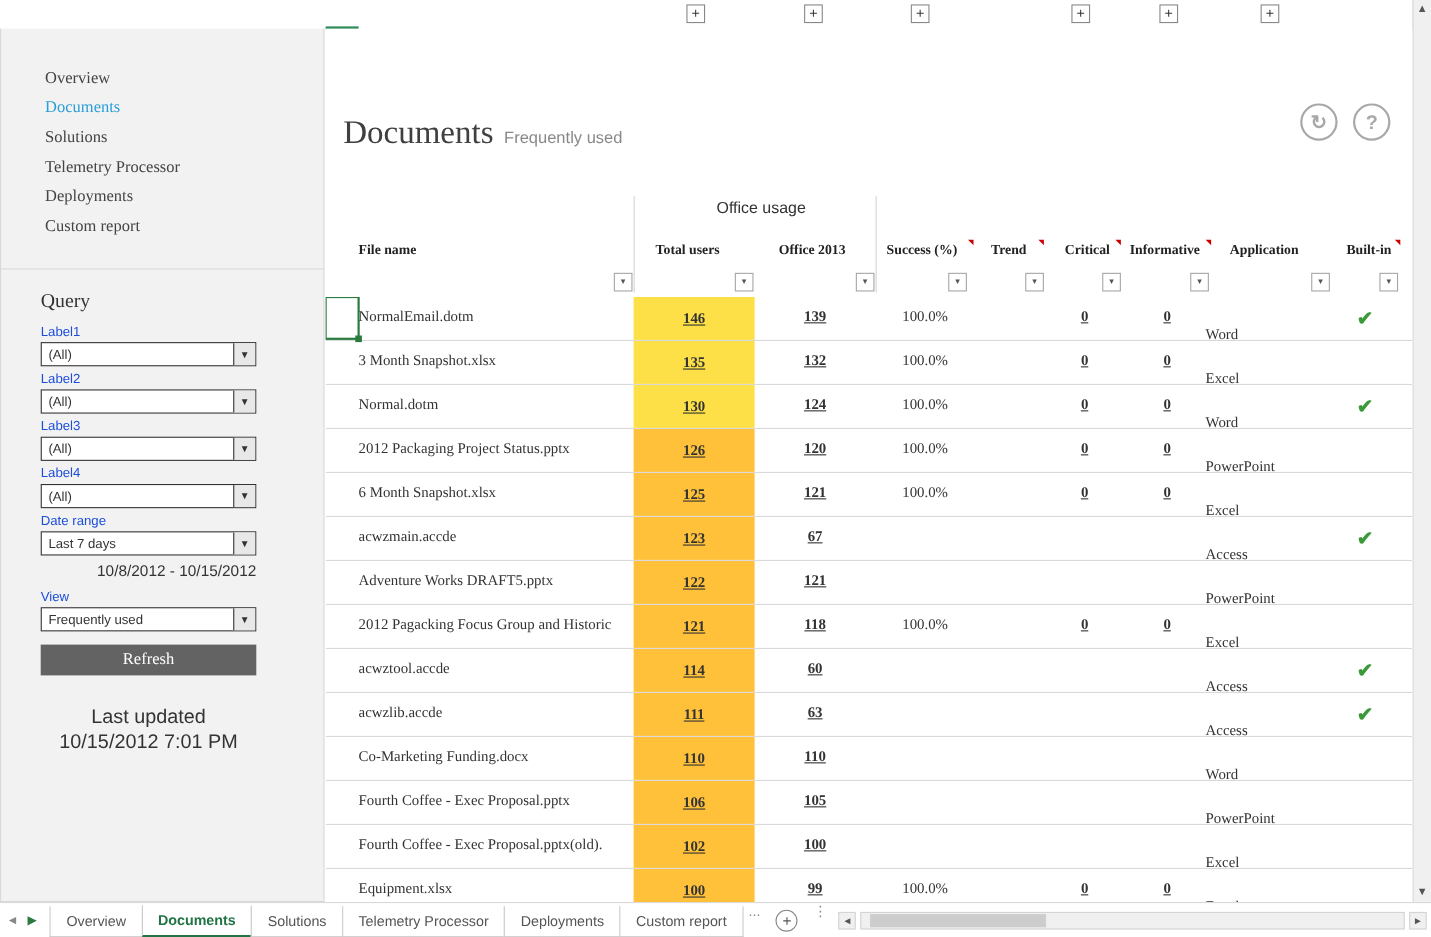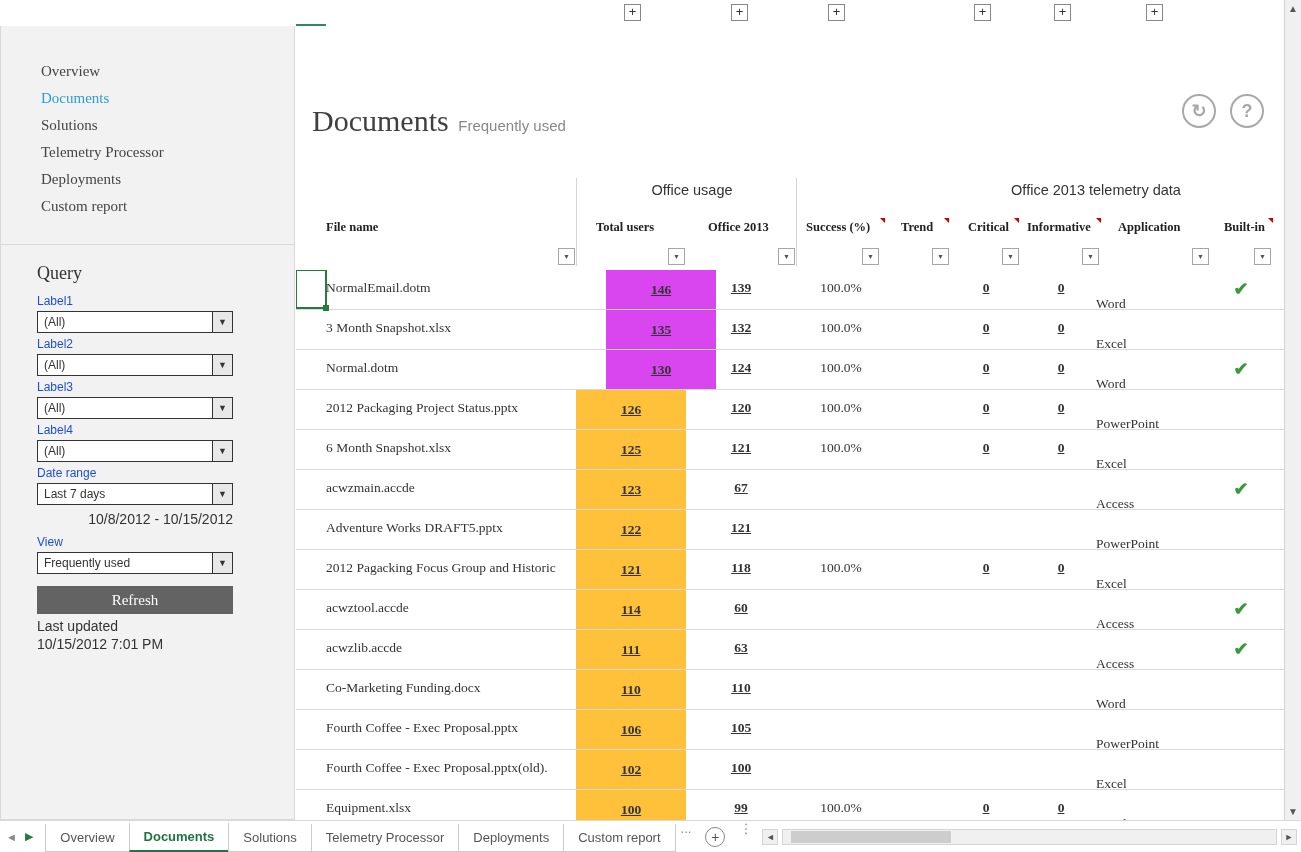--- a/index.html
+++ b/index.html
@@ -21,21 +21,21 @@
 .nav-item.active { color: #2a9fd6; }
 .query-section { border-top: 1px solid #d9d9d9; padding: 18px 36px 0 36px; }
 .query-title { font-size: 18px; color: #333; margin-bottom: 10px; font-family:"Segoe UI Light"; }
 .q-label { font-size: 12px; color: #1d4ed8; margin-top: 4px; margin-bottom: 3px; }
 .q-select { width: 196px; height: 22px; border: 1px solid #333; background: #fff; position: relative; display: flex; align-items: center; }
 .q-select .val { padding: 0 6px; font-size: 12px; }
 .q-select .dd { position: absolute; right: 0; top: 0; width: 20px; height: 100%; background: #e8e8e8; border-left: 1px solid #333; display: flex; align-items: center; justify-content: center; cursor: pointer; }
 .q-select .dd::after { content: "▼"; font-size: 9px; color: #333; }
 .date-display { text-align: right; font-size: 14px; color: #333; margin: 6px 0 8px 0; width: 196px; }
 .refresh-btn { width: 196px; height: 28px; background: #636363; color: #fff; border: none; font-size: 15px; margin-top: 12px; cursor: pointer; font-family:"Segoe UI"; }
-.last-updated { text-align: left; width: 196px; margin-top: 3px; font-size: 14px; color: #333; line-height: 1.3; }
+.last-updated { text-align: center; width: 196px; margin-top: 26px; font-size: 18px; color: #333; line-height: 1.3; }
 
 
 .main { position: absolute; left: 296px; top: 26px; right: 17px; height: 794px; background: #fff; }
 .title-area { padding: 78px 0 0 16px; }
 .title-area h1 { display: inline; font-size: 30px; font-weight: 300; color: #404040; font-family:"Segoe UI Light"; }
 .title-area .sub { font-size: 15px; color: #888; margin-left: 6px; }
 .icon-buttons { position: absolute; right: 20px; top: 68px; display: flex; gap: 14px; }
 .round-btn { width: 34px; height: 34px; border: 2px solid #a8a8a8; border-radius: 50%; display: flex; align-items: center; justify-content: center; color: #a8a8a8; cursor: pointer; font-size: 18px; font-weight: bold; }
 
 
@@ -51,21 +51,21 @@
 .filter-btn::after { content: "▼"; font-size: 7px; color: #555; }
 .red-tri { position: absolute; width: 0; height: 0; border-left: 5px solid transparent; border-top: 5px solid #c00; }
 
 
 .data-area { position: absolute; top: 244px; left: 0; right: 0; bottom: 0; overflow: hidden; }
 .row { height: 40px; border-bottom: 1px solid #d9d9d9; position: relative; font-size: 13.5px; color: #333; font-family:"Segoe UI"; }
 .sel-box { position: absolute; left: -1px; top: -1px; width: 32px; height: 40px; border: 2px solid #2a7a3f; background: #fff; }
 .sel-box::after { content:""; position:absolute; right:-4px; bottom:-4px; width:6px; height:6px; background:#2a7a3f; }
 .c-file { position: absolute; left: 30px; top: 10px; width: 250px; white-space: nowrap; overflow: hidden; }
 .c-total { position: absolute; left: 280px; top: 0; width: 110px; height: 100%; display: flex; align-items: center; justify-content: center; }
-.c-total.hl { background: #d946ef; margin-left: 30px; }
+.c-total.hl { background: #fde047; }
 .c-total.hl2 { background: #ffc13a; }
 .c-total a, .c-o13 a, .c-crit a, .c-info a { color: #333; text-decoration: underline; cursor: pointer; font-weight: bold; }
 .c-o13 { position: absolute; left: 390px; width: 110px; top: 10px; text-align: center; }
 .c-succ { position: absolute; left: 500px; width: 90px; top: 10px; text-align: center; }
 .c-trend { position: absolute; left: 595px; width: 60px; top: 10px; text-align: center; }
 .c-crit { position: absolute; left: 660px; width: 60px; top: 10px; text-align: center; }
 .c-info { position: absolute; left: 730px; width: 70px; top: 10px; text-align: center; }
 .c-app { position: absolute; left: 800px; width: 110px; top: 10px; text-align: left; margin-top: 16px; }
 .c-builtin { position: absolute; left: 920px; width: 50px; top: 8px; text-align: center; }
 .check { color: #3a9a3a; font-size: 18px; font-weight: bold; }
@@ -167,21 +167,20 @@
   <div class="icon-buttons">
     <div class="round-btn">↻</div>
     <div class="round-btn">?</div>
   </div>
 
   <div class="header-area">
     <div class="group-headers">
       <div class="vline" style="left:280px;top:-4px;height:88px"></div>
       <div class="g1">Office usage</div>
       <div class="vline" style="left:500px;top:-4px;height:88px"></div>
-      <div class="g2">Office 2013 telemetry data</div>
     </div>
     <div class="col-headers">
       <div class="col-h" style="left:30px">File name</div>
       <div class="col-h" style="left:300px">Total users</div>
       <div class="col-h" style="left:412px">Office 2013</div>
       <div class="col-h" style="left:510px">Success (%)</div>
       <div class="red-tri" style="left:584px;top:2px"></div>
       <div class="col-h" style="left:605px">Trend</div>
       <div class="red-tri" style="left:648px;top:2px"></div>
       <div class="col-h" style="left:672px">Critical</div>

